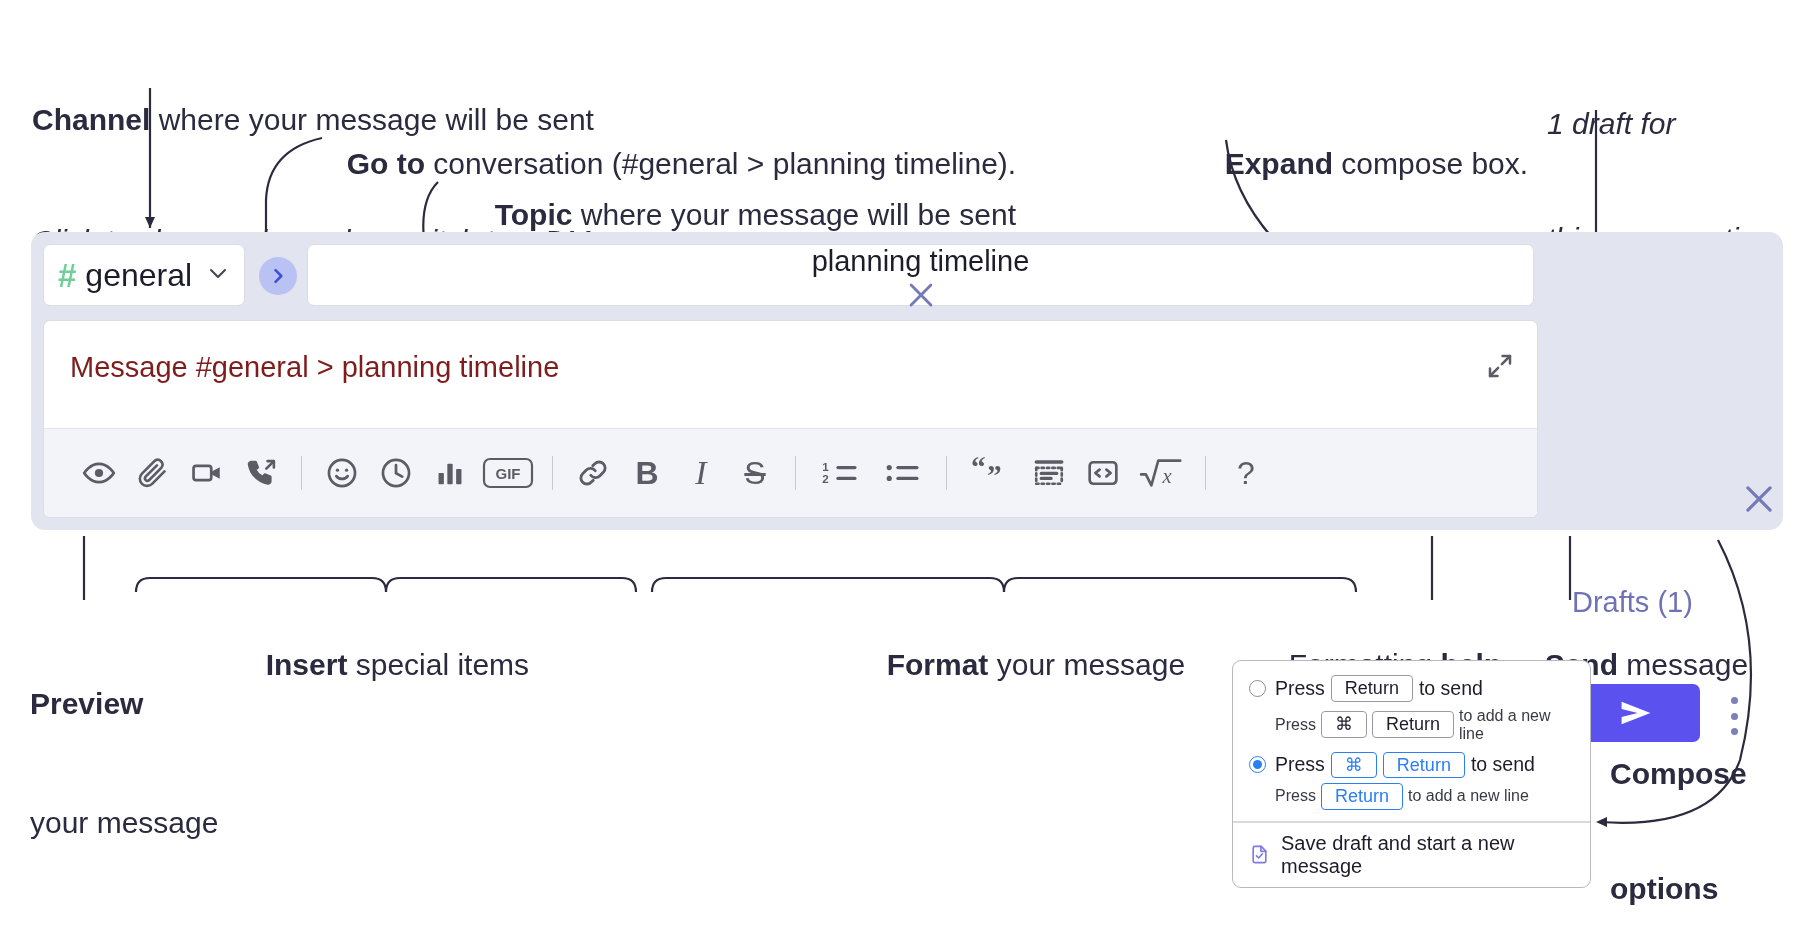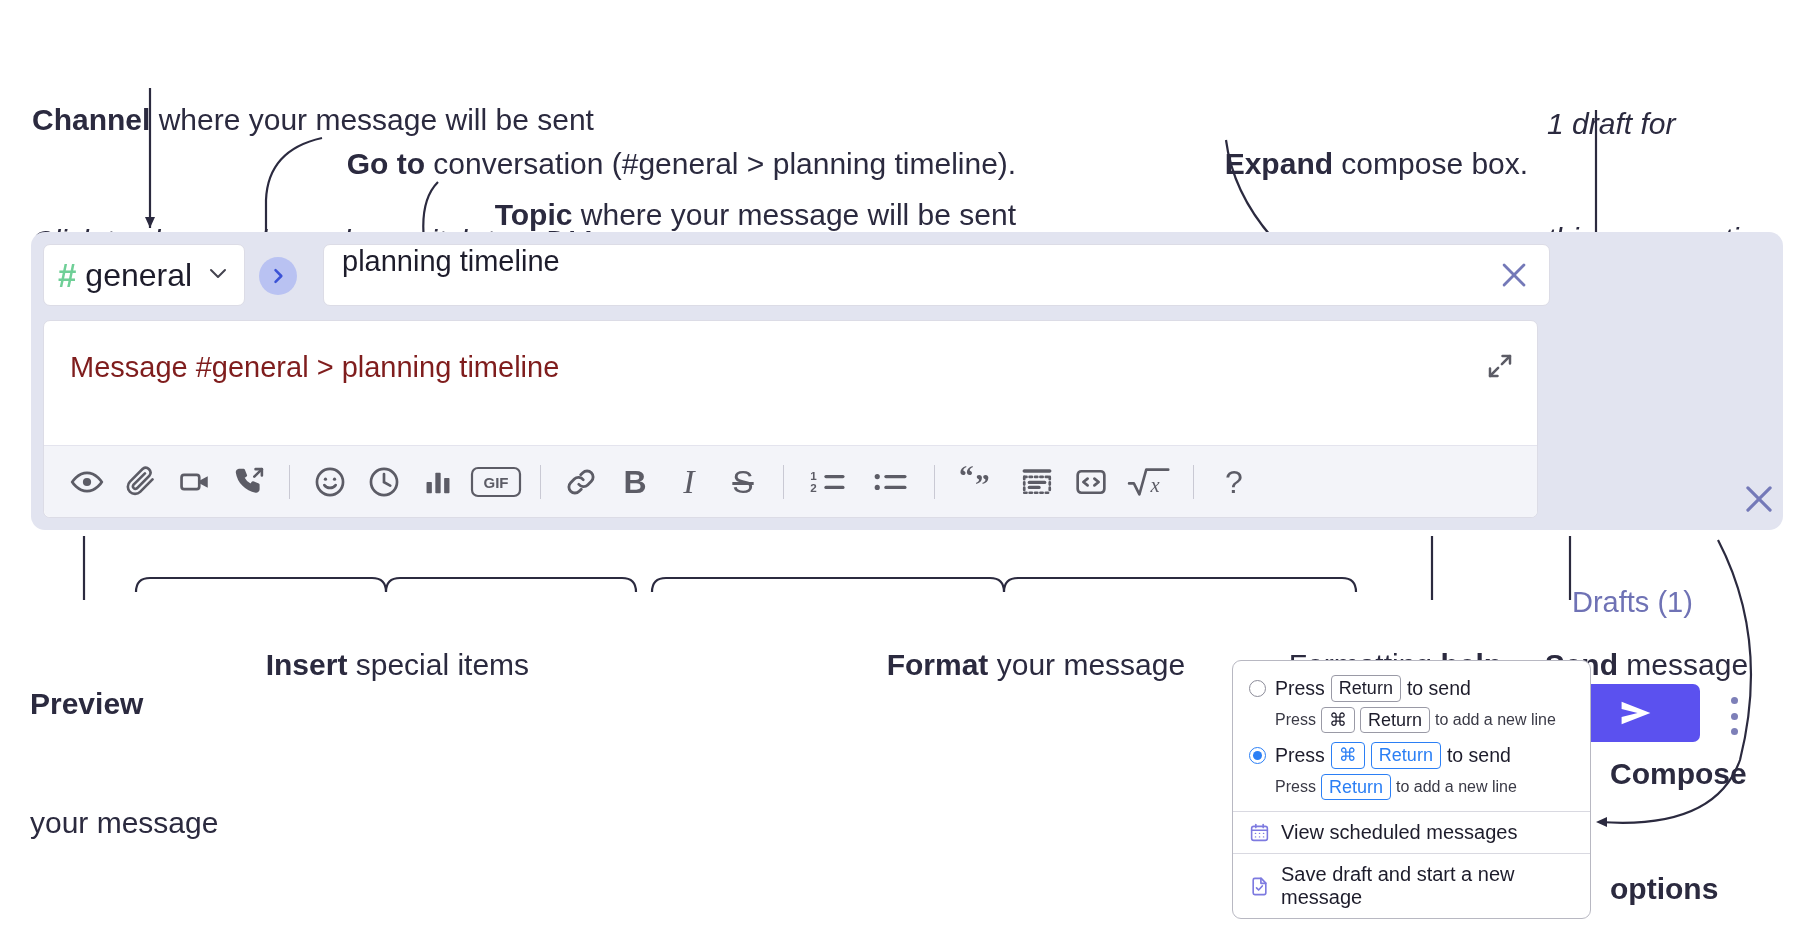--- a/index.html
+++ b/index.html
@@ -31,43 +31,43 @@
   }
   #hash-icon { color:#6fcf97; font-size:33px; font-weight:700; line-height:1; }
   #channel-name { font-size:32px; color:#1d1c2b; }
   #chev { margin-left:auto; }
   #goto-btn {
     position:absolute; left:216px; top:13px; width:38px; height:38px;
     border-radius:50%; background:#b9c2f2; display:flex; align-items:center;
     justify-content:center; cursor:pointer;
   }
   #topic-field {
-    position:absolute; left:280px; top:0px; width:1227px; height:62px;
-    display:flex; padding:0 18px;
+    position:absolute; left:264px; top:0px; width:1227px; height:62px;
+    display:flex; align-items:center; padding:0 18px;flex-direction:column;
   }
   #topic-value {
     font-size:29px; color:#1d1c2b; flex:1; background:transparent;
     border:none; outline:none; font-family:inherit;
   }
   #topic-clear { cursor:pointer; display:flex; align-items:center; }
 
   #message-area {
     position:absolute; left:0px; top:76px; width:1495px; height:198px;
     overflow:hidden;
   }
   #message-placeholder {
     position:absolute; left:26px; top:30px; font-size:29px; color:#7f1d1d;
   }
   #expand-btn { position:absolute; right:22px; top:30px; cursor:pointer; }
 
   #toolbar {
-    position:absolute; left:0; bottom:0; width:1495px; height:72px;
+    position:absolute; left:0; bottom:0; width:1495px; height:89px;
     background:#f3f4f9; border-top:1px solid #e4e4ee;
     border-radius:0 0 7px 7px;
-    display:flex; align-items:center; padding:0 16px; gap:0px;
+    display:flex; align-items:center; padding:0 28px; gap:0px;
   }
   .tb { width:54px; height:54px; display:flex; align-items:center;
         justify-content:center; cursor:pointer; color:#5c5c66; flex:none; }
   .tb-sep { width:1px; height:34px; background:#c9c9d4; margin:0 13px; flex:none; }
   .glyph { font-size:30px; line-height:1; font-weight:500; }
 
   #drafts-label {
     position:absolute; left:1541px; top:354px; font-size:29px; color:#6f72b5;
     cursor:pointer;
   }
@@ -99,21 +99,21 @@
   .radio.on { border-color:#2b7ff5; }
   .radio.on::after {
     content:""; position:absolute; left:3px; top:3px; width:9px; height:9px;
     border-radius:50%; background:#2b7ff5;
   }
   .r-main { font-size:19.5px; color:#1d1c2b; display:flex; align-items:center; gap:6px; }
   .r-sub { font-size:16px; color:#3a3a46; display:flex; align-items:center;
            gap:5px; padding:5px 16px 2px 42px; }
   .key {
     display:inline-block; border:1px solid #9a9aa6; border-radius:4px;
-    padding:1px 7px; font-size:18px; color:#1d1c2b; background:#fff;
+    padding:1px 13px; font-size:18px; color:#1d1c2b; background:#fff;
     line-height:1.25;
   }
   .key.blue { border-color:#2b7ff5; color:#2b7ff5; }
   .menu-div { height:1px; background:#d9d9e1; }
   .menu-item {
     display:flex; align-items:center; gap:11px; padding:9px 16px;
     font-size:20px; color:#1d1c2b; cursor:pointer;
   }
   .mi-icon { color:#7d7ae0; display:flex; flex:none; }
 
@@ -424,39 +424,20 @@
         </span>
       </div>
       <div class="r-sub">
         <span>Press</span>
         <span class="key blue">Return</span>
         <span>to add a new line</span>
       </div>
     </div>
   <div class="menu-div"></div>
   <div id="menu-items-a">
-      <div class="menu-item">
-        <span class="mi-icon">
-          <svg width="21" height="21" viewBox="0 0 24 24" fill="none" stroke="currentColor" stroke-width="1.8" stroke-linecap="round">
-            <rect x="3" y="5" width="18" height="16" rx="2.4"></rect>
-            <line x1="3" y1="9.4" x2="21" y2="9.4"></line>
-            <line x1="7.8" y1="2.8" x2="7.8" y2="6.4"></line>
-            <line x1="16.2" y1="2.8" x2="16.2" y2="6.4"></line>
-            <g stroke-width="1.7">
-              <line x1="7.4" y1="13" x2="7.5" y2="13"></line>
-              <line x1="12" y1="13" x2="12.1" y2="13"></line>
-              <line x1="16.6" y1="13" x2="16.7" y2="13"></line>
-              <line x1="7.4" y1="17" x2="7.5" y2="17"></line>
-              <line x1="12" y1="17" x2="12.1" y2="17"></line>
-              <line x1="16.6" y1="17" x2="16.7" y2="17"></line>
-            </g>
-          </svg>
-        </span>
-        <span>View scheduled messages</span>
-      </div>
     </div>
   <div class="menu-div"></div>
   <div id="menu-items-b">
       <div class="menu-item">
         <span class="mi-icon">
           <svg width="21" height="21" viewBox="0 0 24 24" fill="none" stroke="currentColor" stroke-width="1.9" stroke-linecap="round" stroke-linejoin="round">
             <path d="M14 2.8H6.6A1.8 1.8 0 004.8 4.6v14.8a1.8 1.8 0 001.8 1.8h10.8a1.8 1.8 0 001.8-1.8V8.2z"></path>
             <polyline points="13.6,2.8 13.6,8.4 19.2,8.4"></polyline>
             <polyline points="8.6,13.6 11,16 15.2,11.4"></polyline>
           </svg>

